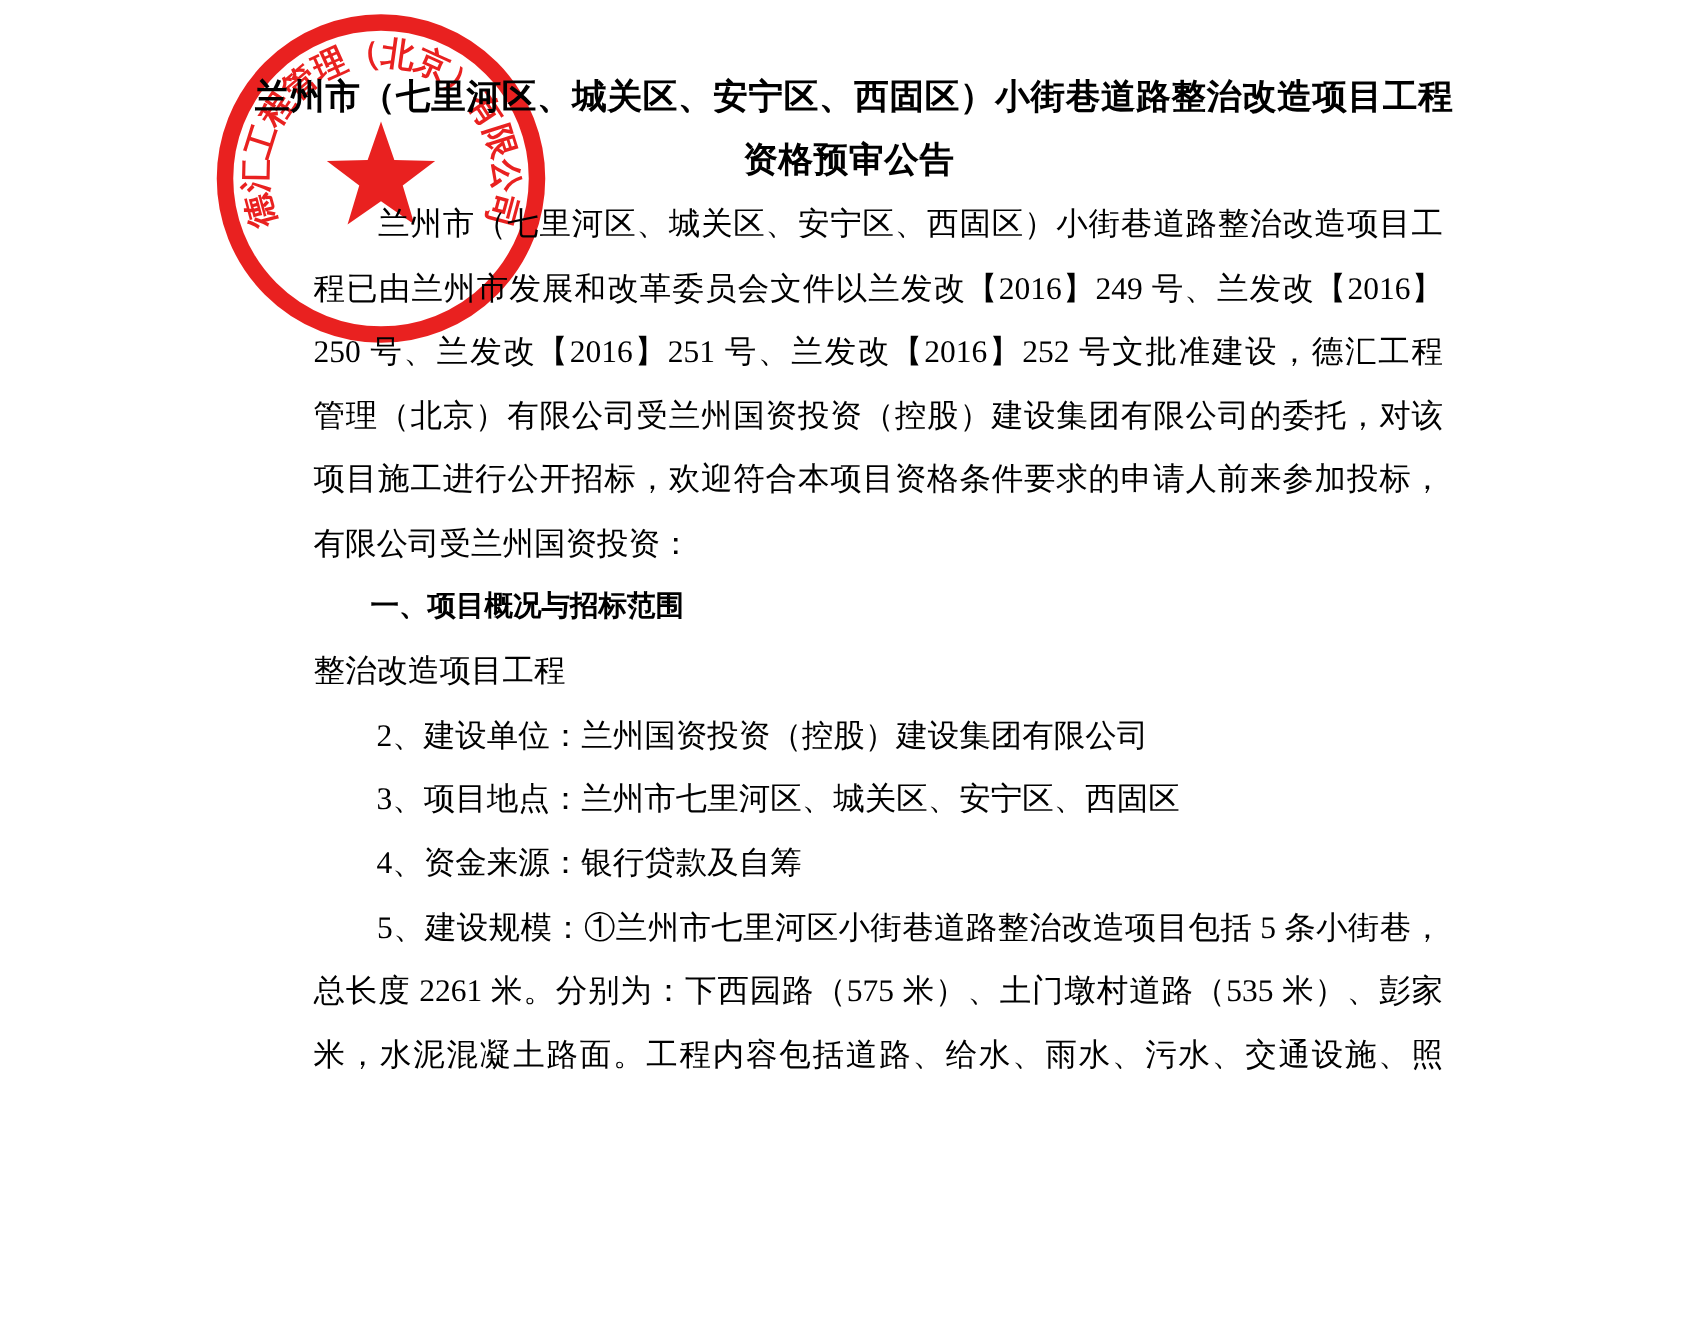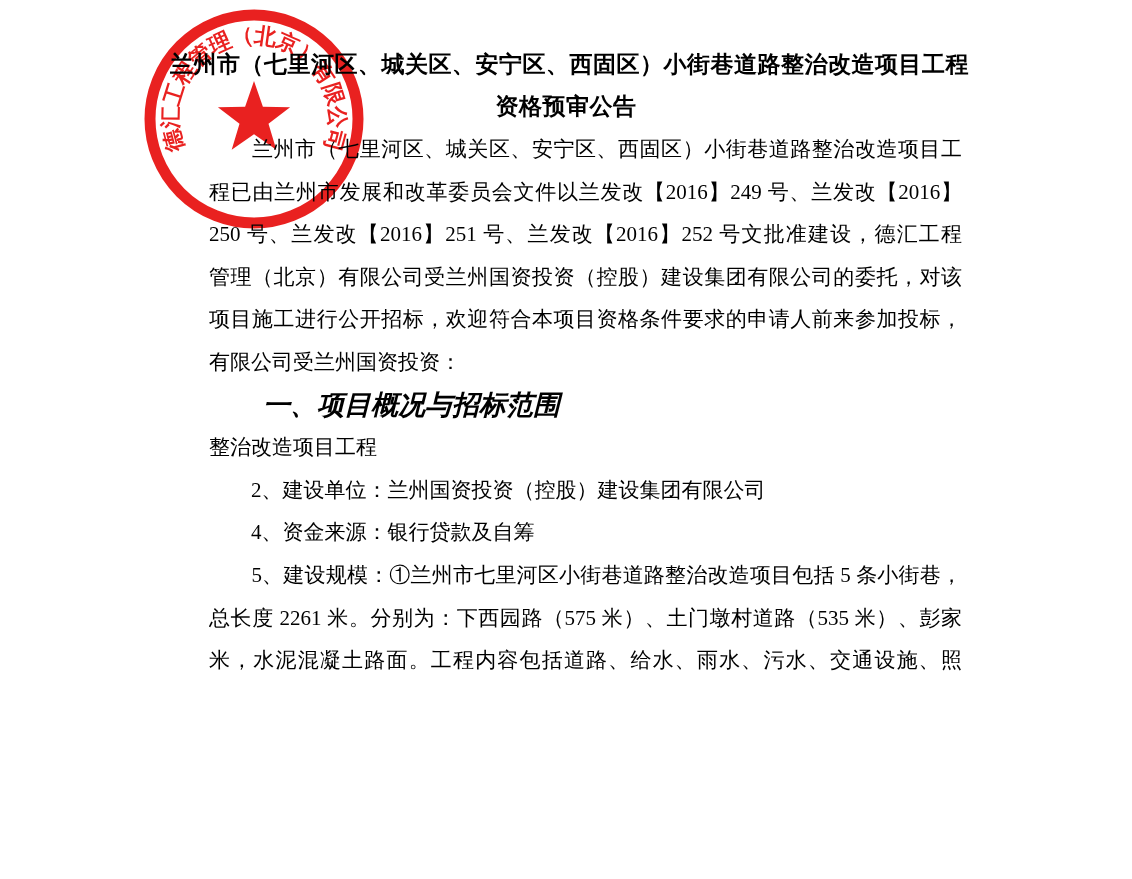--- a/index.html
+++ b/index.html
@@ -34,21 +34,21 @@
     white-space: nowrap;
     margin-left: 39px;
   }
   .j {
     white-space: normal;
     text-align: justify;
     text-align-last: justify;
     overflow: hidden;
     height: 42.6px;
   }
-  .b { font-weight: bold; font-size: 27px; font-style: italic; }
+  .b { font-weight: bold; font-size: 19px; }
   .stamp {
     position: absolute;
     left: 138px; top: 6px;
     width: 236px; height: 230px;
     mix-blend-mode: multiply;
     opacity: 0.93;
   }
   .stamp text {
     font-family: "Liberation Serif", "DejaVu Serif", serif;
     font-weight: bold;
@@ -66,20 +66,21 @@
 
     <div class="line j">　　兰州市（七里河区、城关区、安宁区、西固区）小街巷道路整治改造项目工</div>
     <div class="line j">程已由兰州市发展和改革委员会文件以兰发改【2016】249 号、兰发改【2016】</div>
     <div class="line j">250 号、兰发改【2016】251 号、兰发改【2016】252 号文批准建设，德汇工程</div>
     <div class="line j">管理（北京）有限公司受兰州国资投资（控股）建设集团有限公司的委托，对该</div>
     <div class="line j">项目施工进行公开招标，欢迎符合本项目资格条件要求的申请人前来参加投标，</div>
     <div class="line">有限公司受兰州国资投资：</div>
     <div class="line b">　　一、项目概况与招标范围</div>
     <div class="line">整治改造项目工程</div>
     <div class="line">　　2、建设单位：兰州国资投资（控股）建设集团有限公司</div>
+    <div class="line">　　3、项目地点：兰州市七里河区、城关区、安宁区、西固区</div>
     <div class="line">　　4、资金来源：银行贷款及自筹</div>
     <div class="line j">　　5、建设规模：①兰州市七里河区小街巷道路整治改造项目包括 5 条小街巷，</div>
     <div class="line j">总长度 2261 米。分别为：下西园路（575 米）、土门墩村道路（535 米）、彭家</div>
     <div class="line j">米，水泥混凝土路面。工程内容包括道路、给水、雨水、污水、交通设施、照明、</div>
   </div>
 
   <svg class="stamp" viewBox="0 0 236 230" xmlns="http://www.w3.org/2000/svg">
     <defs>
       <path id="seal-arc" d="M 47.1 145.1 A 76 76 0 1 1 184.9 145.1" fill="none"></path>
     </defs>

